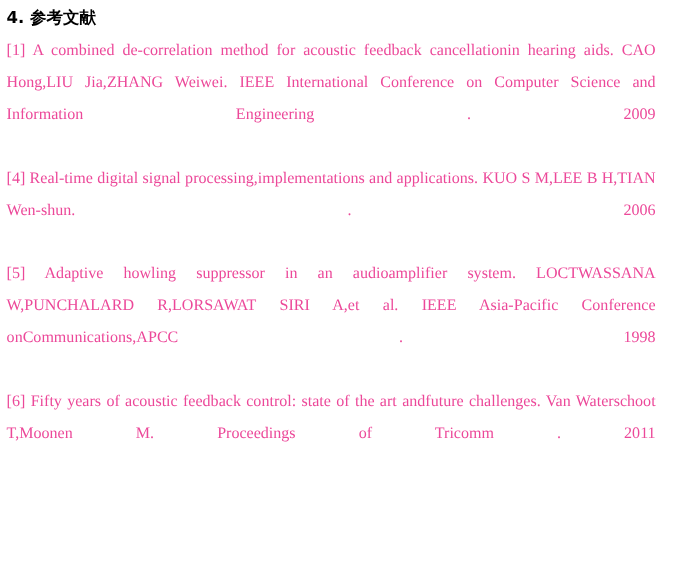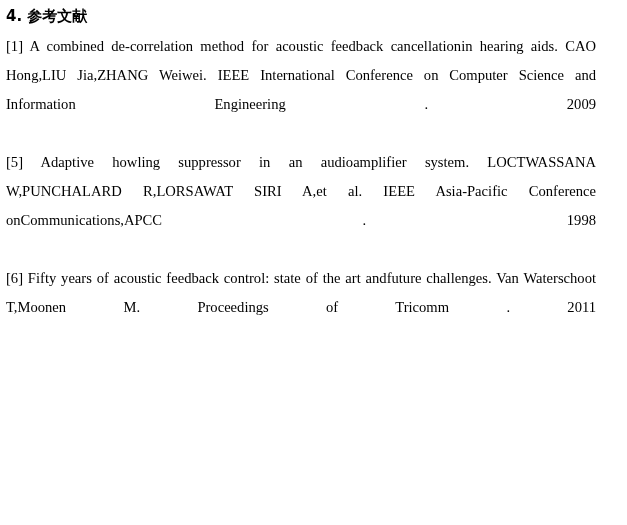--- a/index.html
+++ b/index.html
@@ -35,37 +35,38 @@
     list-style: none;
   }
   .ref-item {
     font-family: "Liberation Serif", "DejaVu Serif", serif;
     font-size: 14.6px;
     line-height: 29px;
     text-align: justify;
     text-justify: inter-word;
     margin: 0 0 0 2px;
     padding: 0;
-    color: #000000;
+    color: #ec4899;
     word-spacing: 0.1px;
   }
   
   .ref-item::after {
     content: "";
     display: inline-block;
     width: 100%;
   }
 </style>
 </head>
 <body>
 
 <div class="page">
 
   <h2 class="section-heading">4. 参考文献</h2>
 
   <div class="ref-list">
     <p class="ref-item">[1] A combined de-correlation method for acoustic feedback cancellationin hearing aids. CAO Hong,LIU Jia,ZHANG Weiwei. IEEE International Conference on Computer Science and Information Engineering . 2009</p>
+    <p class="ref-item">[4] Real-time digital signal processing,implementations and applications. KUO S M,LEE B H,TIAN Wen-shun. . 2006</p>
     <p class="ref-item">[5] Adaptive howling suppressor in an audioamplifier system. LOCTWASSANA W,PUNCHALARD R,LORSAWAT SIRI A,et al. IEEE Asia-Pacific Conference onCommunications,APCC . 1998</p>
     <p class="ref-item">[6] Fifty years of acoustic feedback control: state of the art andfuture challenges. Van Waterschoot T,Moonen M. Proceedings of Tricomm . 2011</p>
 
   </div>
 
 </div>
 
 </body></html>

